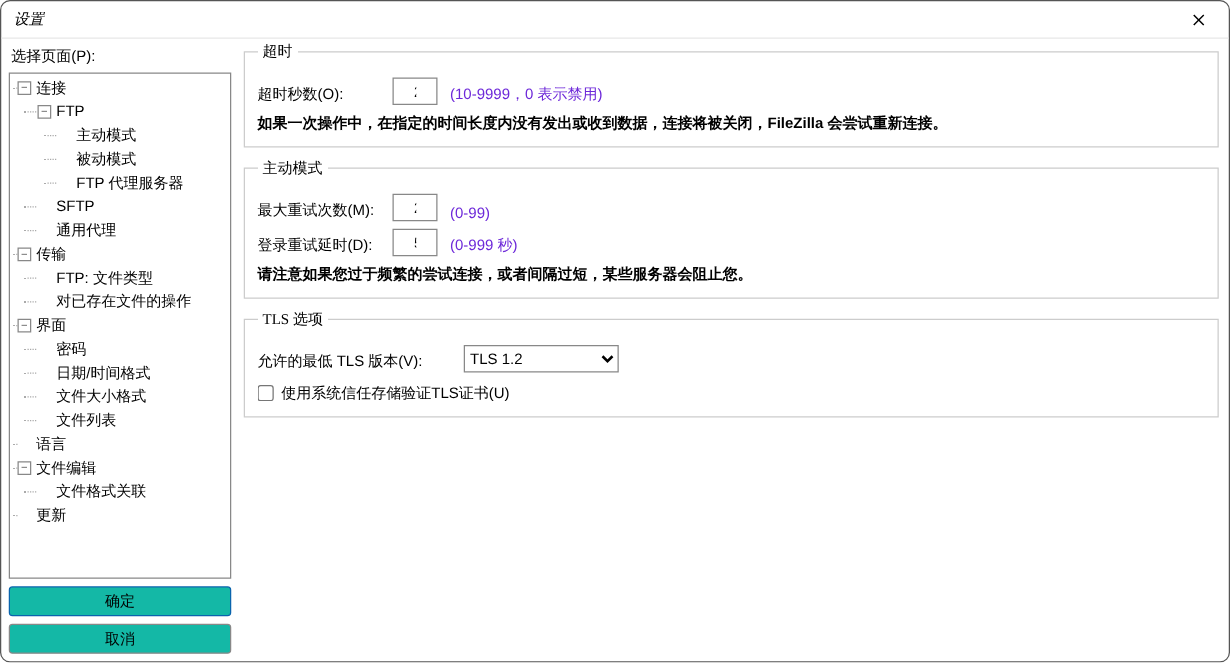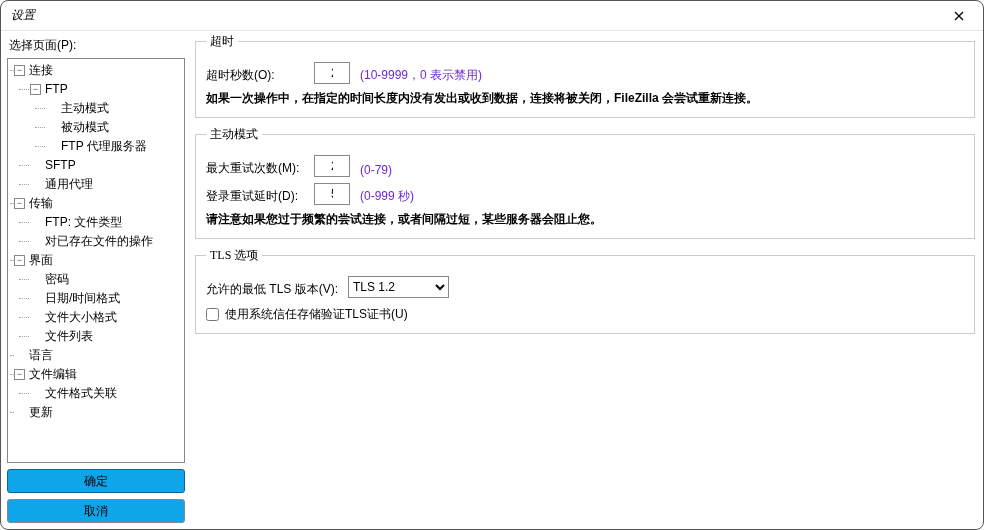--- a/index.html
+++ b/index.html
@@ -110,21 +110,21 @@
 
     .sidebar-buttons {
       display: flex;
       flex-direction: column;
       gap: 6px;
       margin-top: 6px;
     }
     .sidebar-buttons button {
       height: 24px;
       border: 1px solid #888;
-      background: #0ea5e9;
+      background: #14b8a6;
       border-radius: 3px;
       font: inherit;
     }
     .sidebar-buttons button.primary {
       border: 1px solid #0a64ad;
     }
 
     .main {
       flex: 1;
       padding: 0 8px 8px 4px;
@@ -153,25 +153,26 @@
     input.num {
       width: 36px;
       height: 22px;
       border: 1px solid #888;
       padding: 0 16px;
       font: inherit;
     }
     .hint { color: #6d28d9; }
     .note { margin-top: 6px; font-weight: bold; }
     select.tls {
-      width: 101px;
+      width: 124px;
       height: 22px;
       border: 1px solid #888;
       font: inherit;
       background:#fff;
+      margin-left:23px;
     }
     .check {
       display: flex;
       align-items: center;
       gap: 6px;
       margin-top: 8px;
     }
     .check input { width: 13px; height: 13px; }
   </style>
 </head>
@@ -293,21 +294,21 @@
           <span class="hint">(10-9999，0 表示禁用)</span>
         </div>
         <div class="note">如果一次操作中，在指定的时间长度内没有发出或收到数据，连接将被关闭，FileZilla 会尝试重新连接。</div>
       </fieldset>
 
       <fieldset class="group">
         <legend>主动模式</legend>
         <div class="row">
           <label class="fixed">最大重试次数(M):</label>
           <input class="num" value="2" style="">
-          <span class="hint">(0-79)</span>
+          <span class="hint">(0-99)</span>
         </div>
         <div class="row">
           <label class="fixed">登录重试延时(D):</label>
           <input class="num" value="5" style="">
           <span class="hint">(0-999 秒)</span>
         </div>
         <div class="note">请注意如果您过于频繁的尝试连接，或者间隔过短，某些服务器会阻止您。</div>
       </fieldset>
 
       <fieldset class="group">

